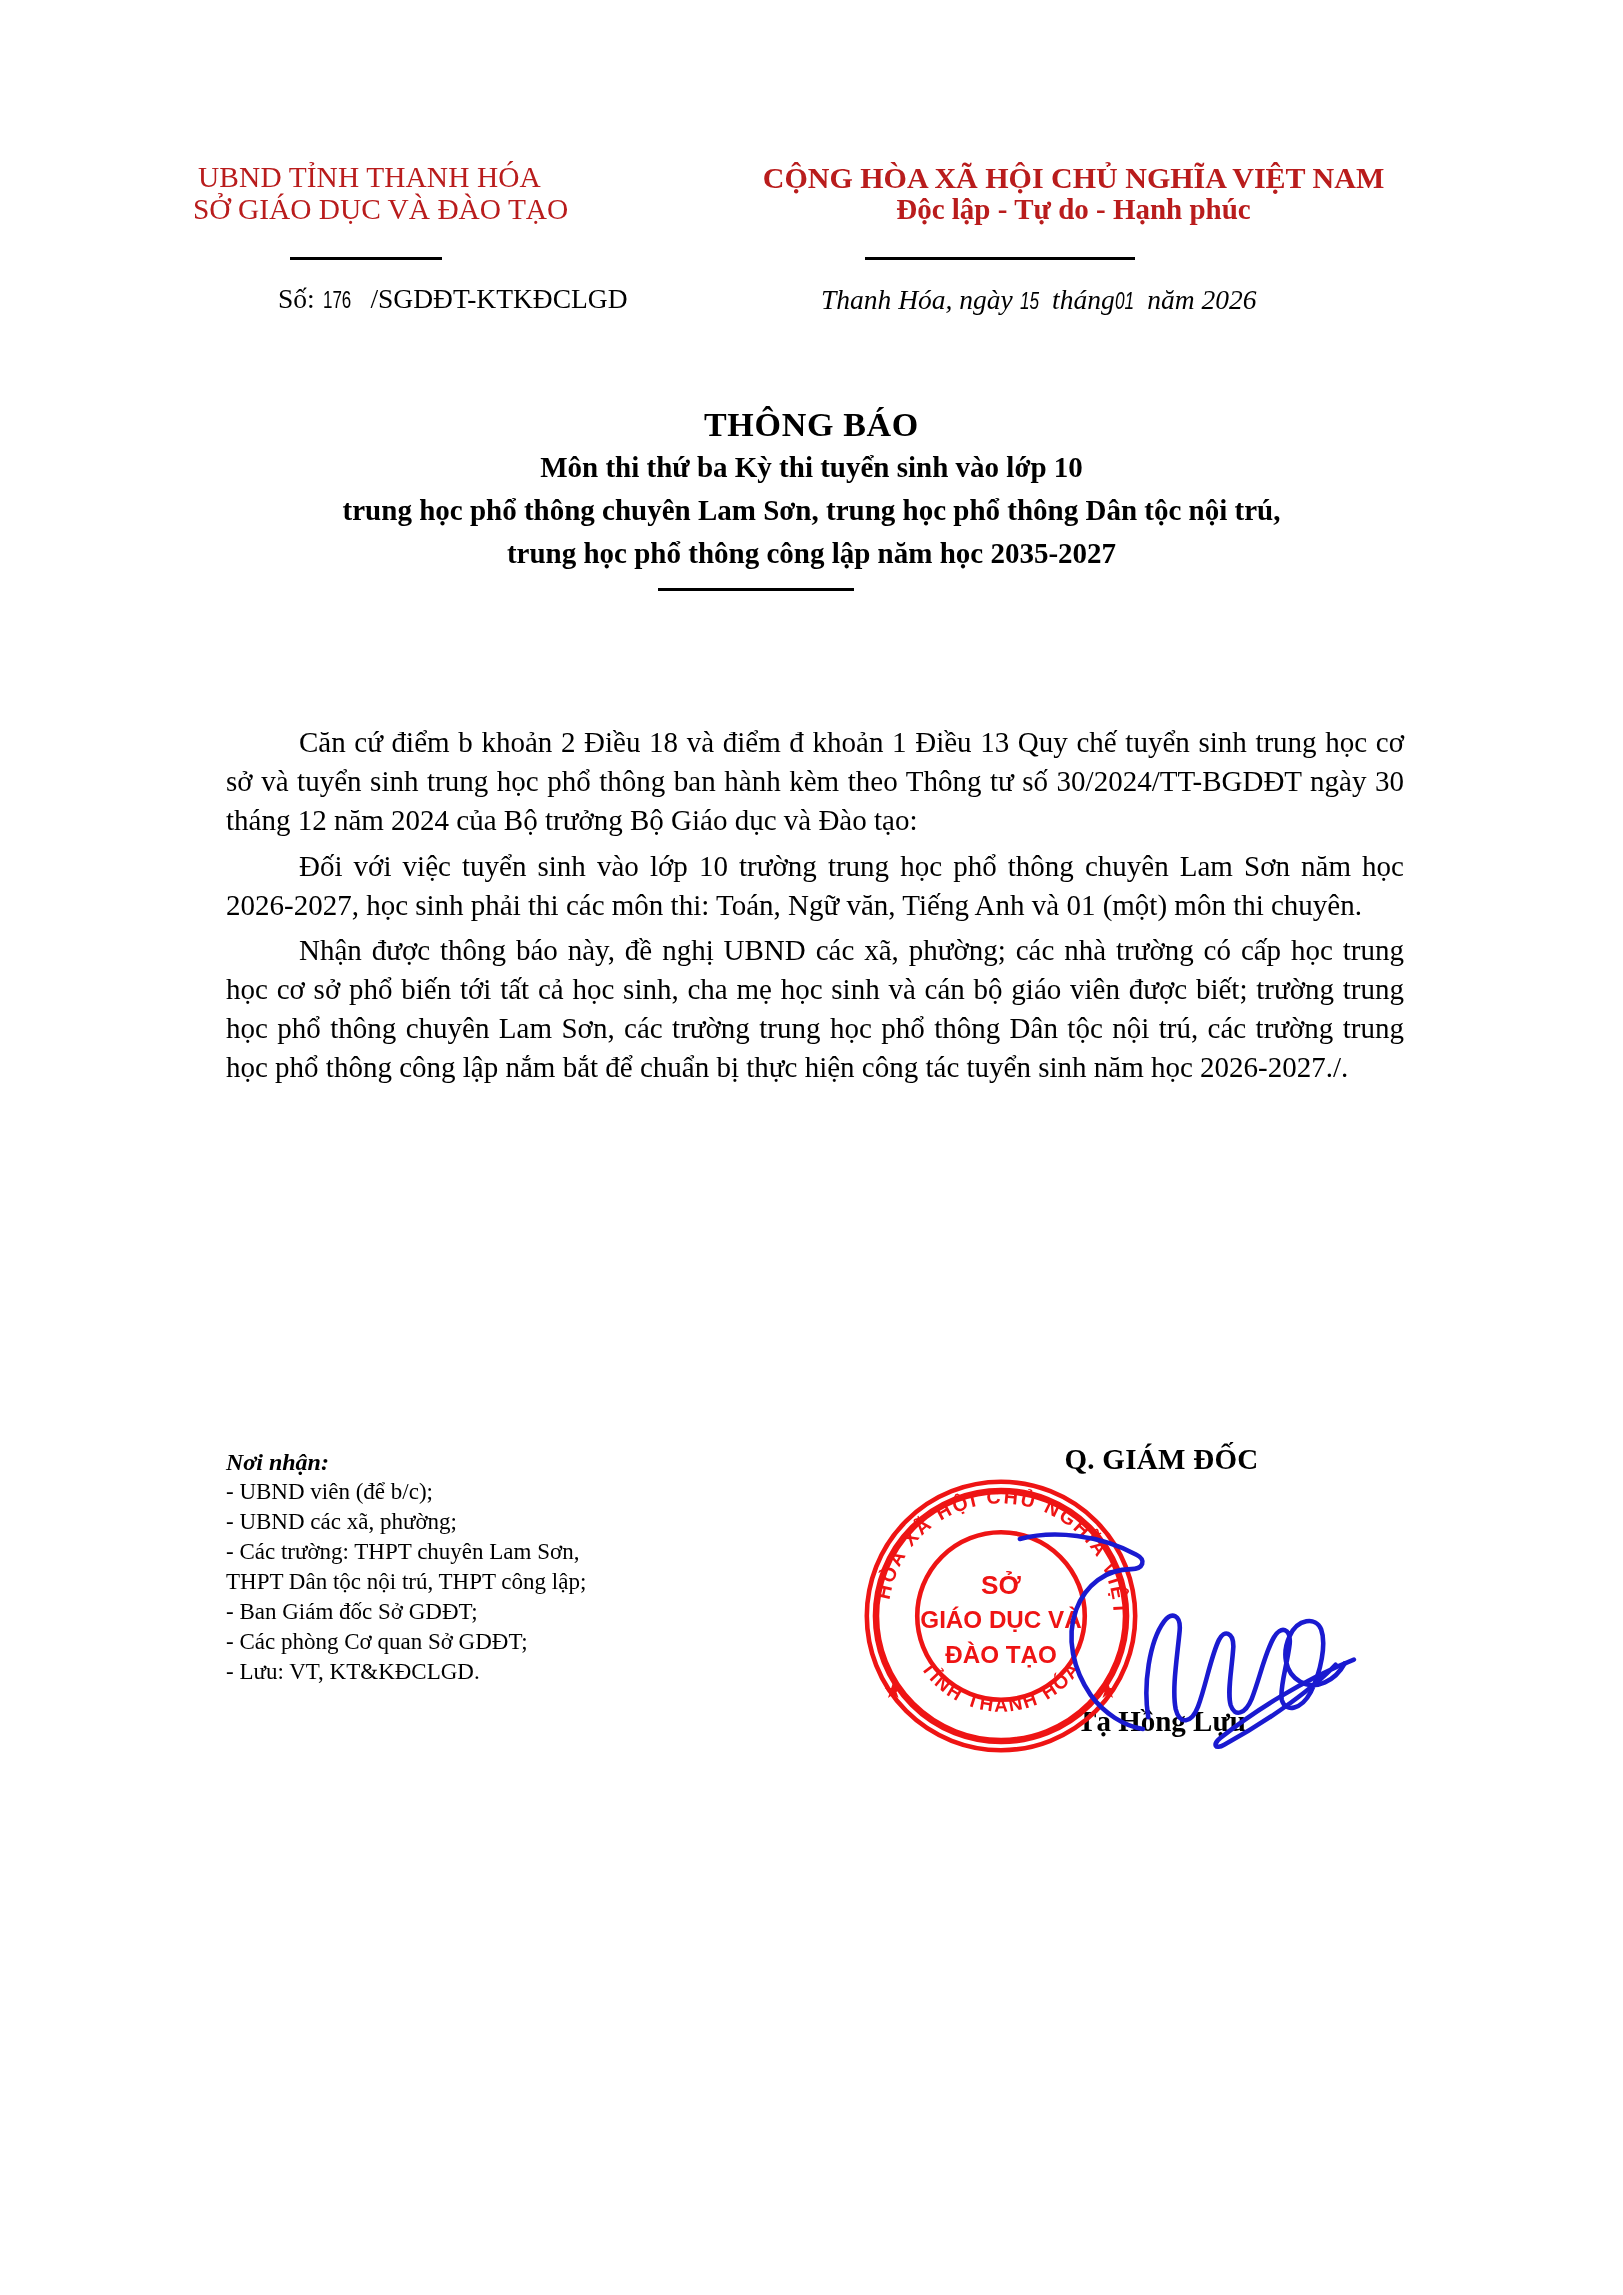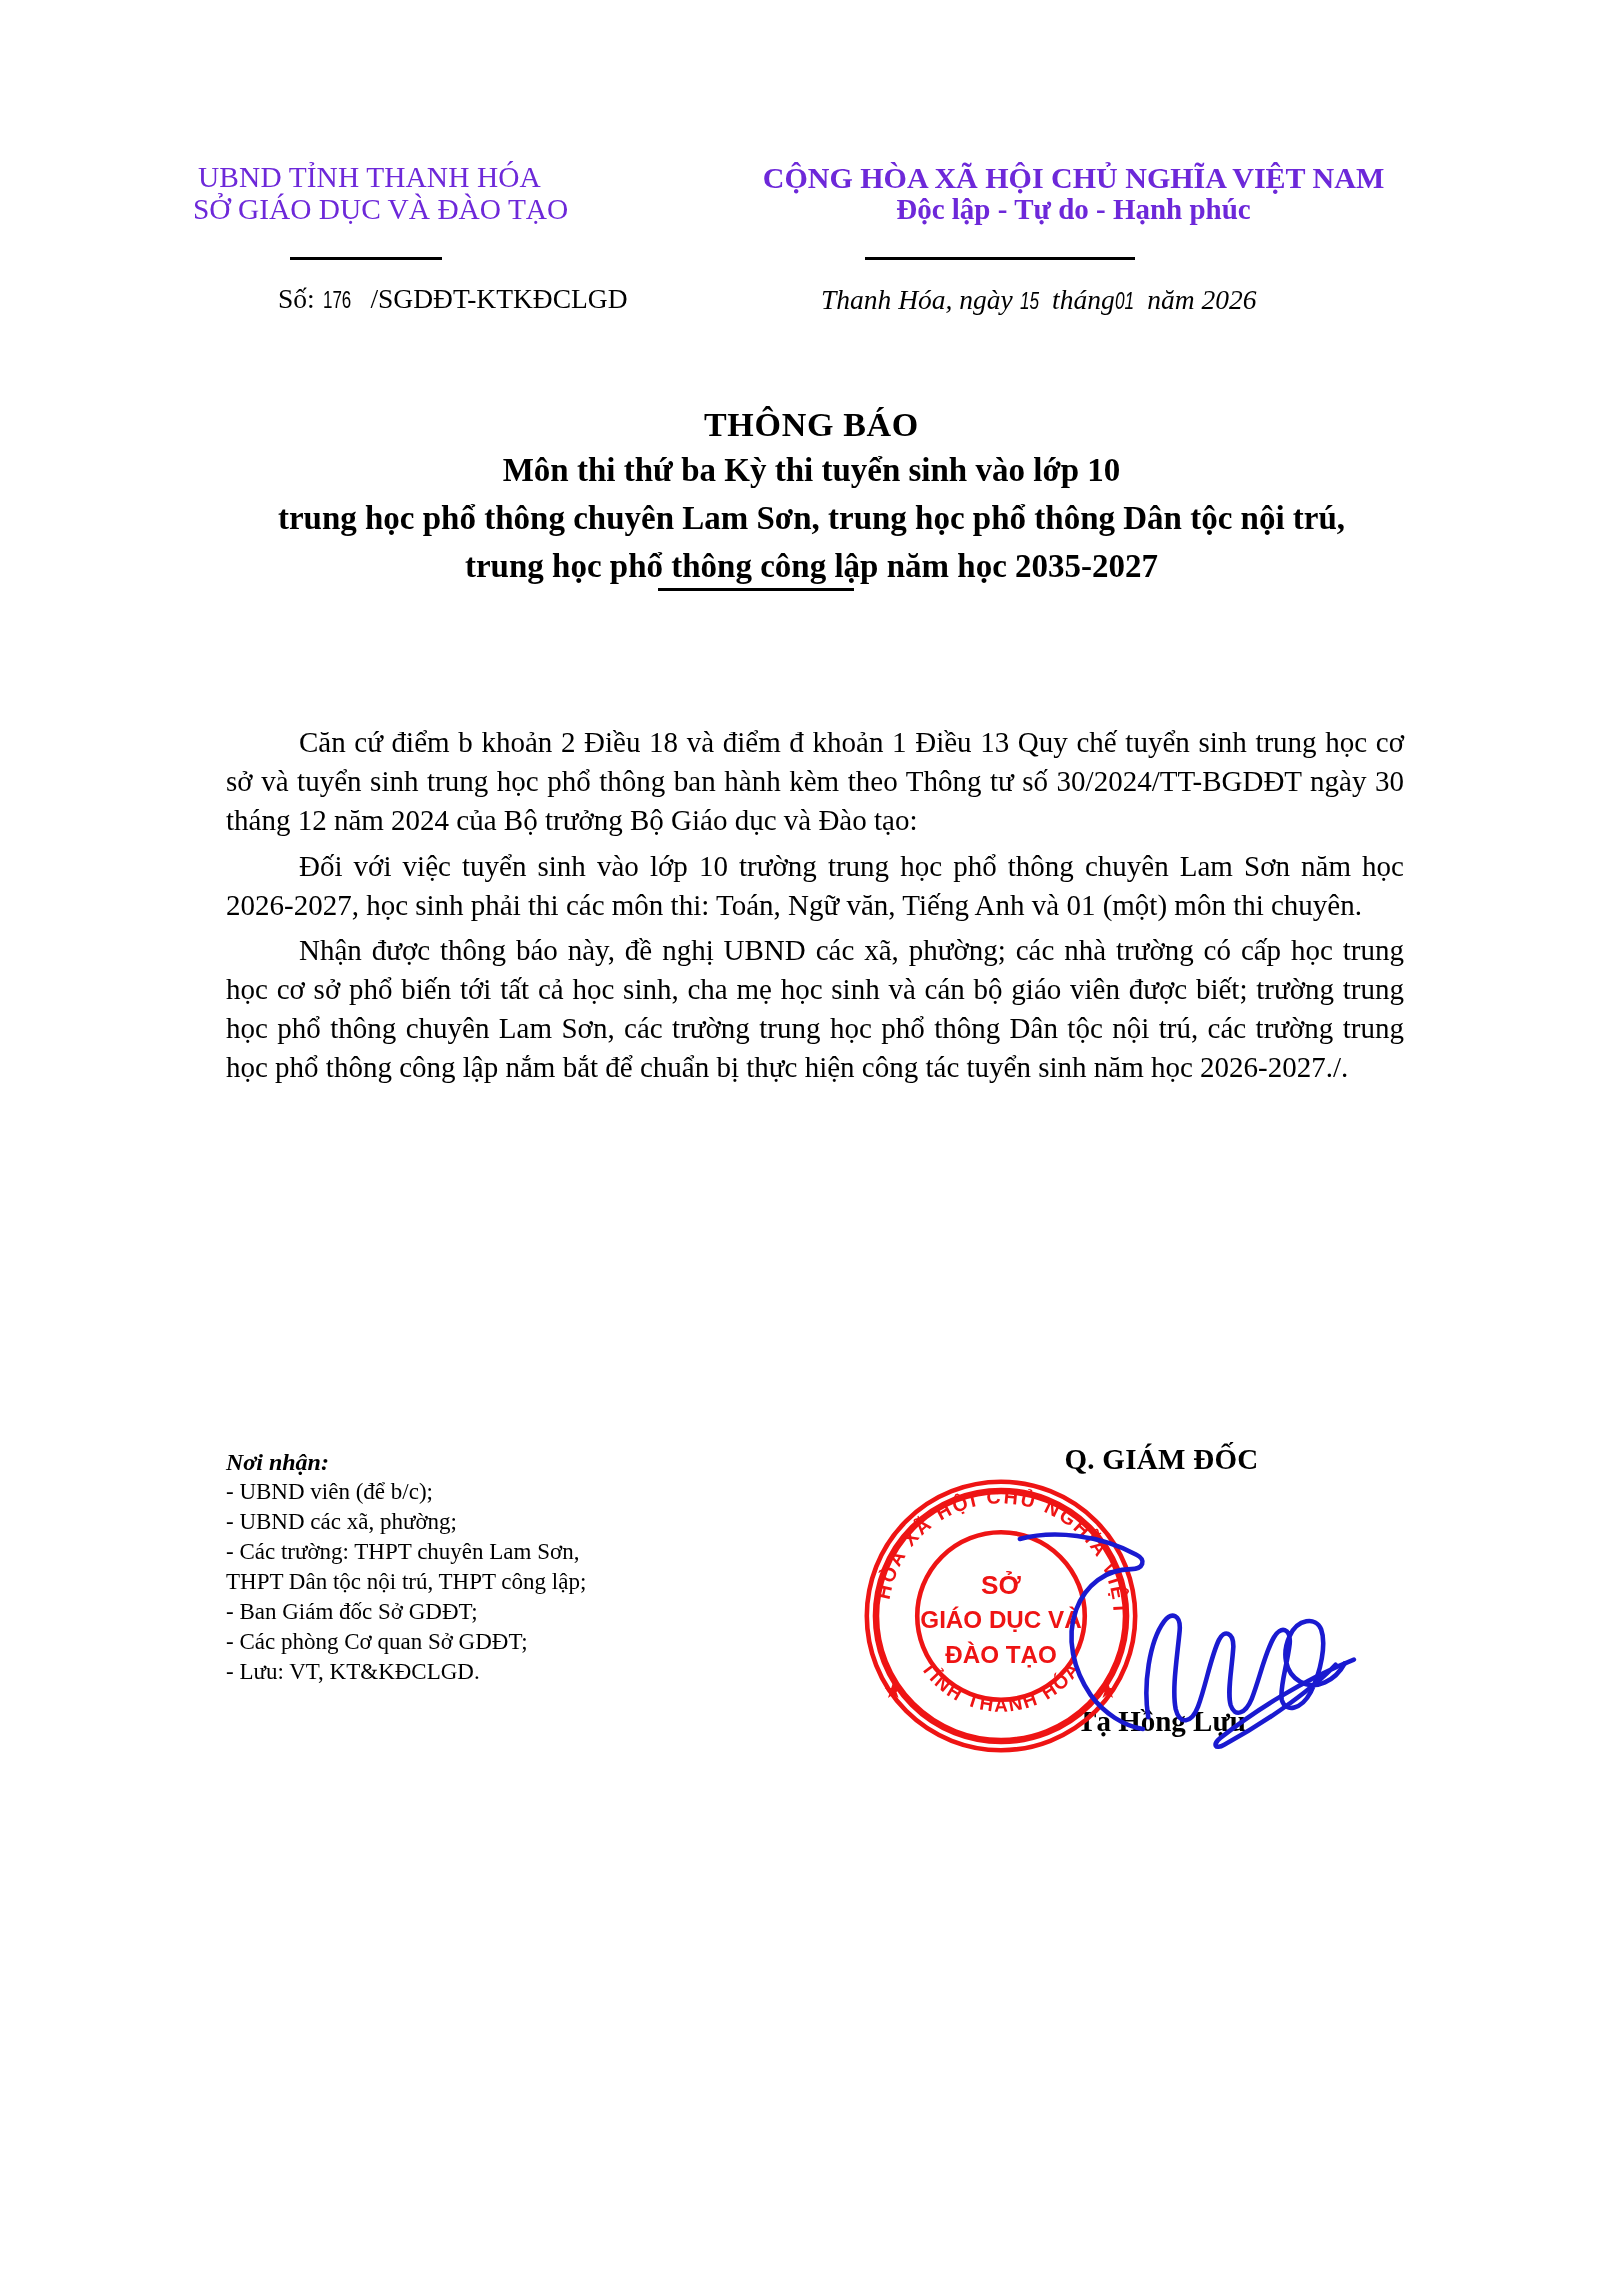--- a/index.html
+++ b/index.html
@@ -11,21 +11,21 @@
     overflow:hidden;
   }
   .page { position:absolute; inset:0; }
 
   
   .header { position:absolute; left:0; top:162px; width:1623px; height:131px; }
   .hdr-col { position:absolute; text-align:center; }
   .hdr-left  { left:193px; top:0;  width:353px; }
   .hdr-right { left:733px; top:0; width:681px; }
   .hdr-line1, .hdr-line2 {
-    font-weight:700; color:#6d28d9;
+    font-weight:700; color:#b91c1c;
     white-space:nowrap;
     line-height:1.08;
   }
   .hdr-left .hdr-line1 { font-size:29.4px; font-weight:400; letter-spacing:0.1px; }
   .hdr-left .hdr-line2 { font-size:29.4px; font-weight:400; }
   .hdr-right .hdr-line1 { font-size:30px; font-weight:700; }
   .hdr-right .hdr-line2 { font-size:29px; font-weight:700; margin-top:0; }
 
   .rule { position:absolute; height:2.6px; background:#000; }
   .rule-left  { left:290px;  top:257px;  width:152px; }
@@ -39,21 +39,21 @@
   .sonum .val   { font-family:"Liberation Sans", sans-serif; font-size:23.6px; font-stretch:condensed;
                   display:inline-block; transform:scaleX(.72); transform-origin:left center; padding:0 1.3px; }
   .sonum .suffix{ font-family:"Liberation Serif", serif; }
   .datetxt { position:absolute; left:821px; top:1.3px; font-size:27.5px; font-style:italic; white-space:nowrap; }
   .datetxt .dv { font-family:"Liberation Sans", sans-serif; font-style:italic; font-size:23px;
                  display:inline-block; transform:scaleX(.75); transform-origin:left center; }
 
   
   .titleblk { position:absolute; left:0; top:406px; width:1623px; text-align:center; }
   .t-main { font-size:34px; font-weight:700; letter-spacing:0.7px; }
-  .t-sub  { font-size:33px; font-weight:700; line-height:1.30; margin-top:5.2px; }
+  .t-sub  { font-size:29px; font-weight:700; line-height:1.30; margin-top:5.2px; }
 
   
   .body { position:absolute; left:226px; top:723px; width:1178px; }
   .para {
     font-size:29px;
     line-height:1.345;
     text-align:justify;
     text-justify:inter-word;
     text-indent:73px;
     margin:0 0 6.5px 0;

